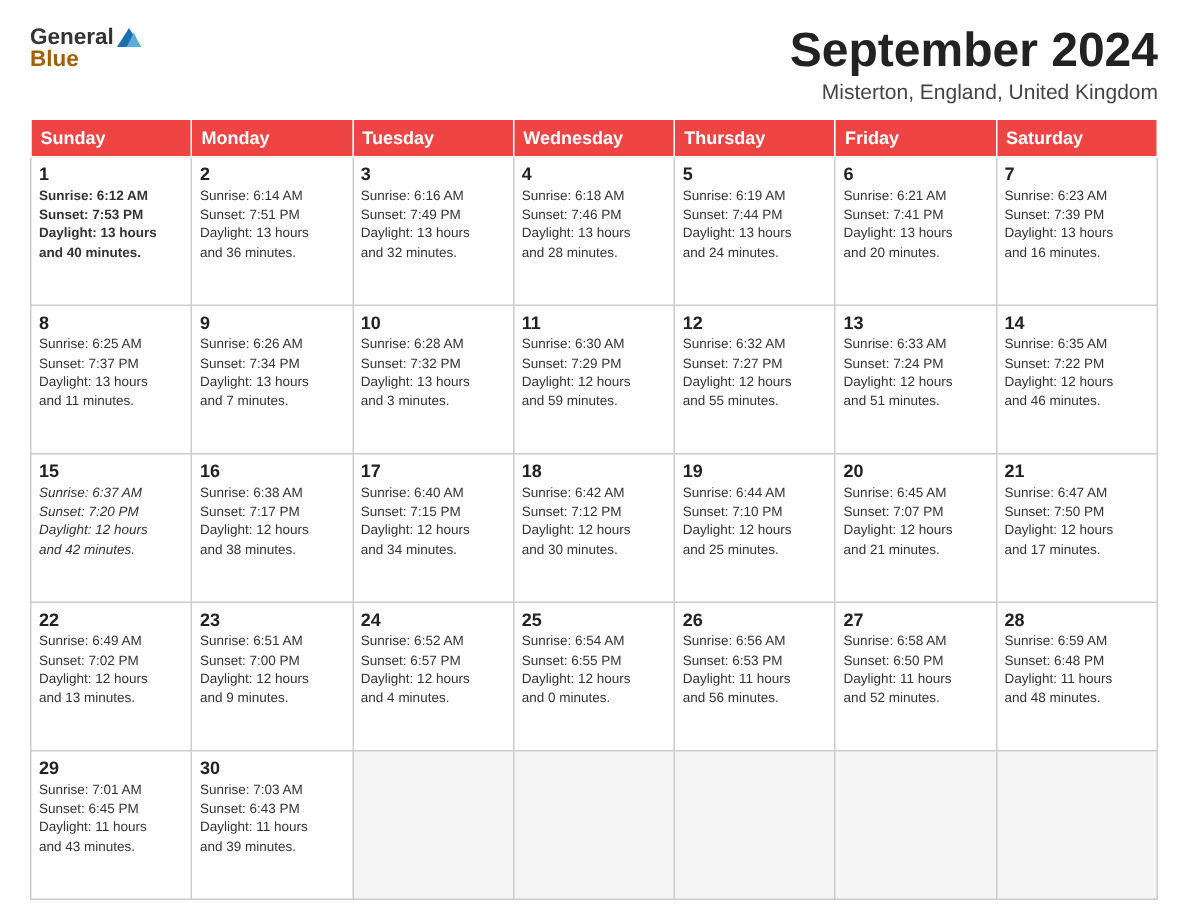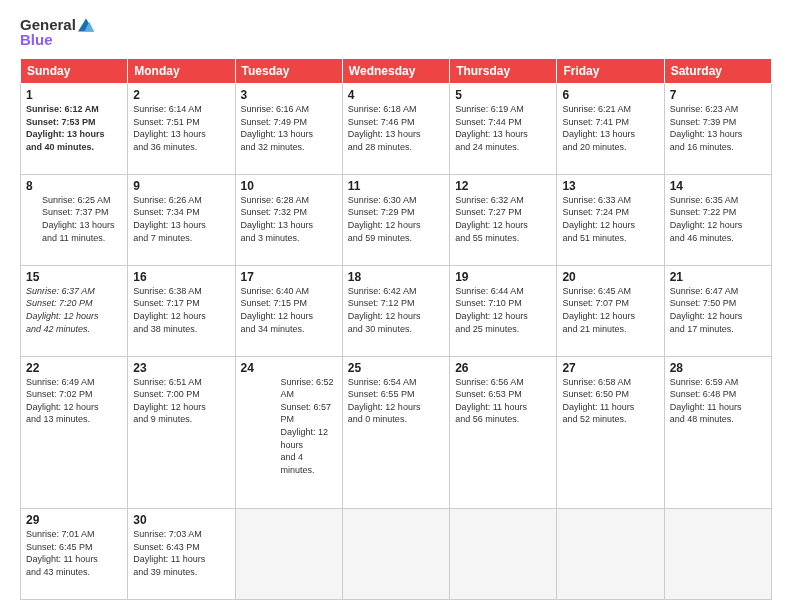--- a/index.html
+++ b/index.html
@@ -34,21 +34,21 @@
       align-items: center;
     }
     .logo-general {
       font-size: 15px;
       font-weight: bold;
       color: #333;
     }
     .logo-blue {
       font-size: 15px;
       font-weight: bold;
-      color: #8b5cf6;
+      color: #a16207;
     }
     .logo-icon {
       display: inline-block;
       width: 16px;
       height: 16px;
       margin-left: 2px;
     }
     .title-block {
       text-align: right;
     }
@@ -109,20 +109,24 @@
   <div class="header">
     <div class="logo">
       <div class="logo-text">
         <span class="logo-general">General</span>
         <svg class="logo-icon" viewBox="0 0 20 16" xmlns="http://www.w3.org/2000/svg">
           <polygon points="10,0 20,16 0,16" fill="#1a6faf"></polygon>
           <polygon points="14,4 20,16 8,16" fill="#5baddf"></polygon>
         </svg>
       </div>
       <span class="logo-blue" style="margin-top:-2px;">Blue</span>
+    </div>
+    <div class="title-block">
+      <div class="month-title">September 2024</div>
+      <div class="location">Misterton, England, United Kingdom</div>
     </div>
   </div>
 
   <table class="calendar">
     <thead>
       <tr>
         <th>Sunday</th>
         <th>Monday</th>
         <th>Tuesday</th>
         <th>Wednesday</th>
@@ -179,21 +183,21 @@
             <span class="day-num">7</span>
             <div class="day-info" style="white-space: pre-line;">Sunrise: 6:23 AM
 Sunset: 7:39 PM
 Daylight: 13 hours
 and 16 minutes.</div>
           </td>
         </tr>
         <tr>
           <td>
             <span class="day-num">8</span>
-            <div class="day-info" style="white-space: pre-line; margin-left: 16px;">Sunrise: 6:25 AM
+            <div class="day-info" style="white-space: pre-line;">Sunrise: 6:25 AM
 Sunset: 7:37 PM
 Daylight: 13 hours
 and 11 minutes.</div>
           </td>
           <td>
             <span class="day-num">9</span>
             <div class="day-info" style="white-space: pre-line;">Sunrise: 6:26 AM
 Sunset: 7:34 PM
 Daylight: 13 hours
 and 7 minutes.</div>
@@ -295,21 +299,21 @@
           </td>
           <td>
             <span class="day-num">23</span>
             <div class="day-info" style="white-space: pre-line;">Sunrise: 6:51 AM
 Sunset: 7:00 PM
 Daylight: 12 hours
 and 9 minutes.</div>
           </td>
           <td>
             <span class="day-num">24</span>
-            <div class="day-info" style="white-space: pre-line; margin-left: 40px;">Sunrise: 6:52 AM
+            <div class="day-info" style="white-space: pre-line;">Sunrise: 6:52 AM
 Sunset: 6:57 PM
 Daylight: 12 hours
 and 4 minutes.</div>
           </td>
           <td>
             <span class="day-num">25</span>
             <div class="day-info" style="white-space: pre-line;">Sunrise: 6:54 AM
 Sunset: 6:55 PM
 Daylight: 12 hours
 and 0 minutes.</div>

